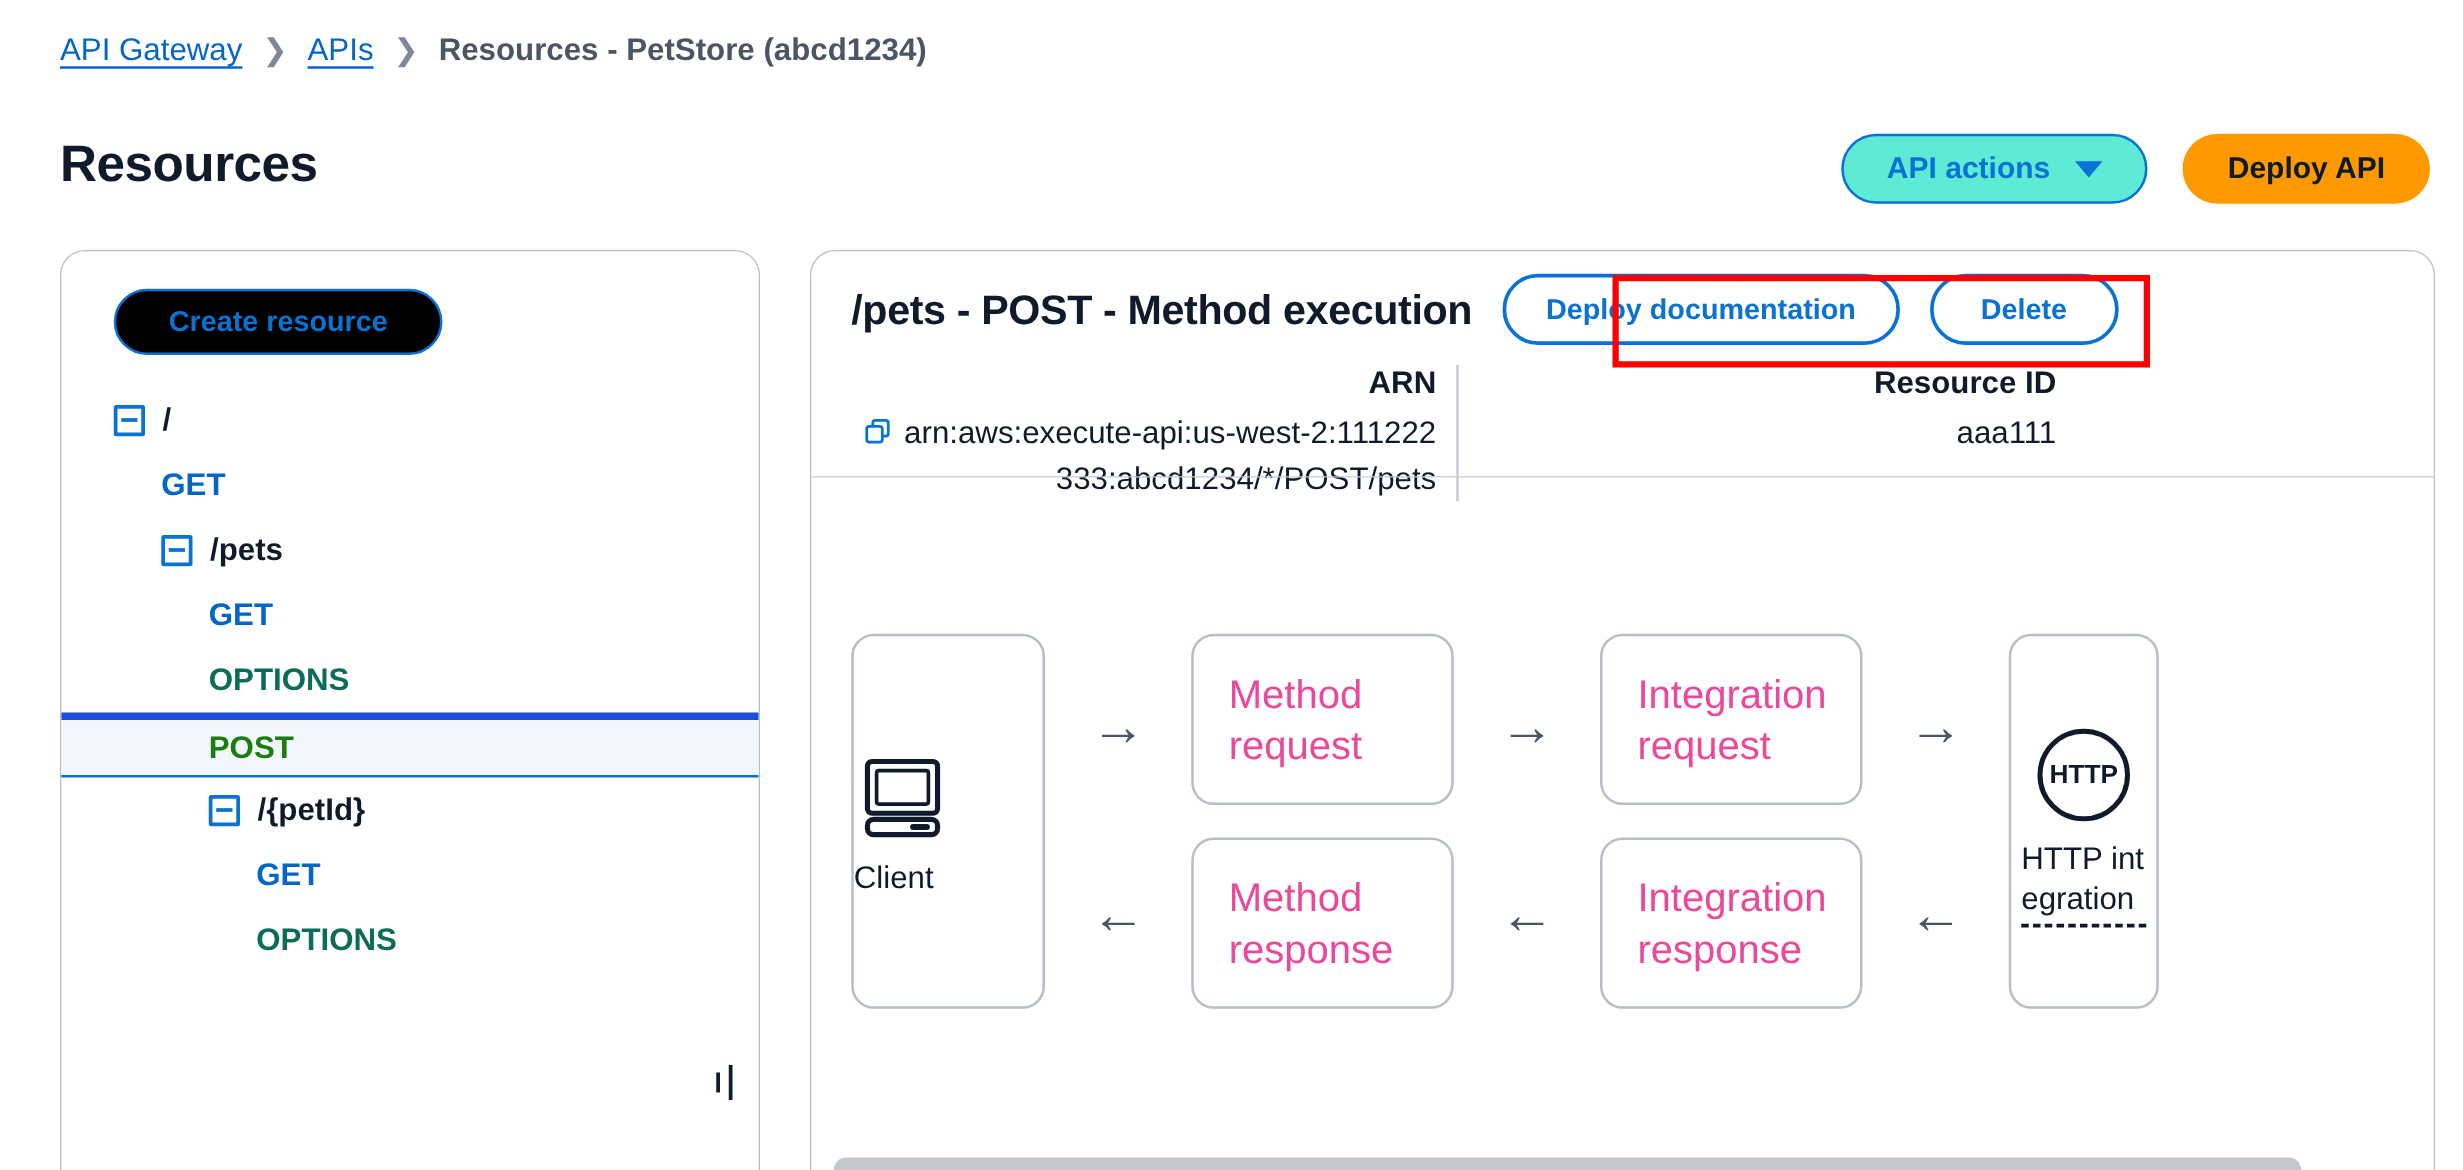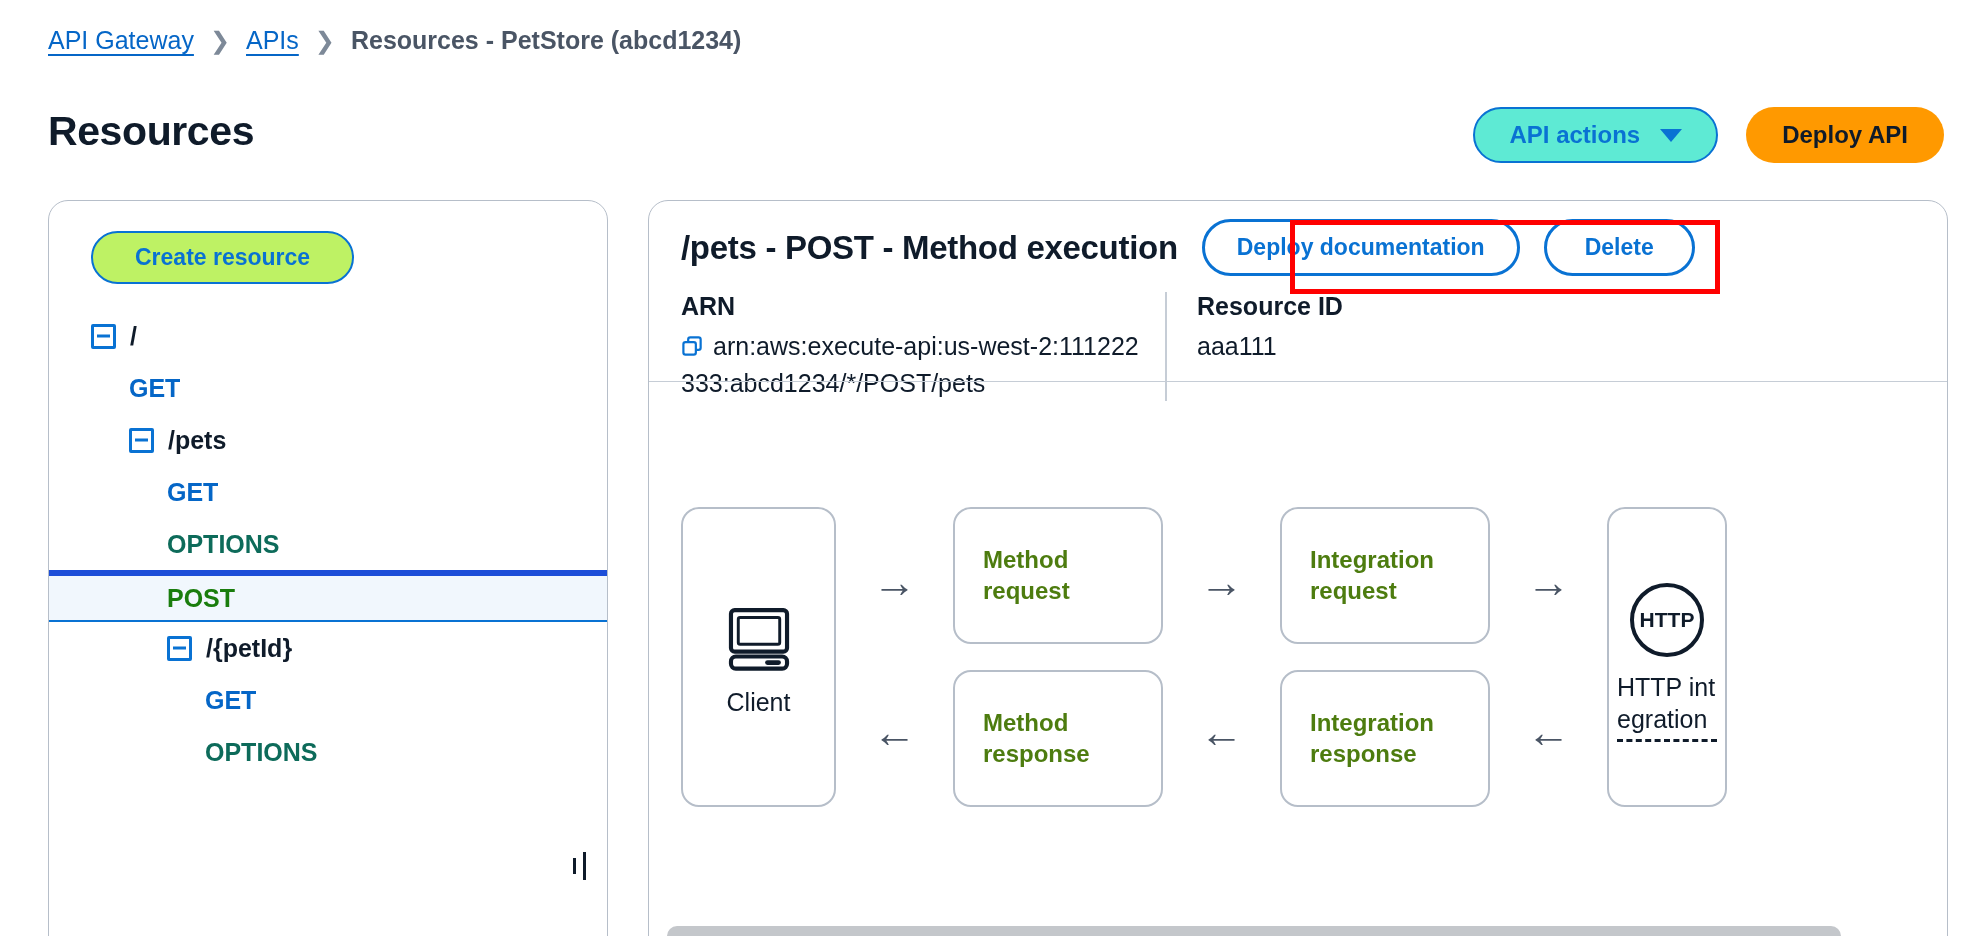--- a/index.html
+++ b/index.html
@@ -96,21 +96,21 @@
     border: 1px solid #b6bec9;
     border-radius: 20px;
     overflow: hidden;
   }
   .create-resource-wrap {
     padding: 30px 0 0 42px;
   }
   .btn-create {
     border: 2px solid #0972d3;
     color: #0972d3;
-    background: #bef264;
+    background: #000000;
     border-radius: 40px;
     font-size: 23px;
     font-weight: 700;
     padding: 13px 42px;
     cursor: pointer;
     line-height: 1;
     font-family: "Liberation Sans", sans-serif;
   }
 
   .tree { margin-top: 26px; }
@@ -218,21 +218,21 @@
     pointer-events: none;
     z-index: 30;
   }
 
   
   .info-row {
     display: flex;
     padding: 16px 0 0 0;
     position: relative;
   }
-  .info-col { padding: 0 0 0 32px; }
+  .info-col { padding: 0 0 0 32px; text-align: right; }
   .info-col.arn { width: 500px; }
   .info-col.rid {
     width: 480px;
     border-left: 2px solid #c6cdd6;
     padding-left: 30px;
     margin-left: 16px;
   }
   .info-label {
     font-size: 25px; font-weight: 700; color: #0f1b2a;
     margin-bottom: 9px;
@@ -265,21 +265,21 @@
   }
   .flow-box {
     border: 2px solid #b6bec9;
     border-radius: 18px;
     background: #ffffff;
     flex: none;
   }
   .client-box {
     width: 155px; height: 300px;
     display: flex; flex-direction: column;
-    align-items: center; justify-content: center;
+    justify-content: center;
     gap: 8px;
   }
   .client-label { font-size: 25px; color: #0f1b2a; }
   .arrow-col {
     width: 117px;
     height: 300px;
     display: flex; flex-direction: column;
     justify-content: space-around;
     align-items: center;
   }
@@ -296,22 +296,22 @@
   }
   .stack-box {
     border: 2px solid #b6bec9;
     border-radius: 18px;
     background: #ffffff;
     height: 137px;
     display: flex; align-items: center;
     padding-left: 28px;
   }
   .stack-text {
-    font-size: 24px; font-weight: 700;
-    color: #4d7c0f;
+    font-size: 32px; font-weight: 400;
+    color: #ec4899;
     line-height: 1.28;
   }
   .http-box {
     width: 120px; height: 300px;
     display: flex; flex-direction: column;
     align-items: center; justify-content: center;
     padding-top: 10px;
   }
   .http-circle {
     width: 74px; height: 74px;

